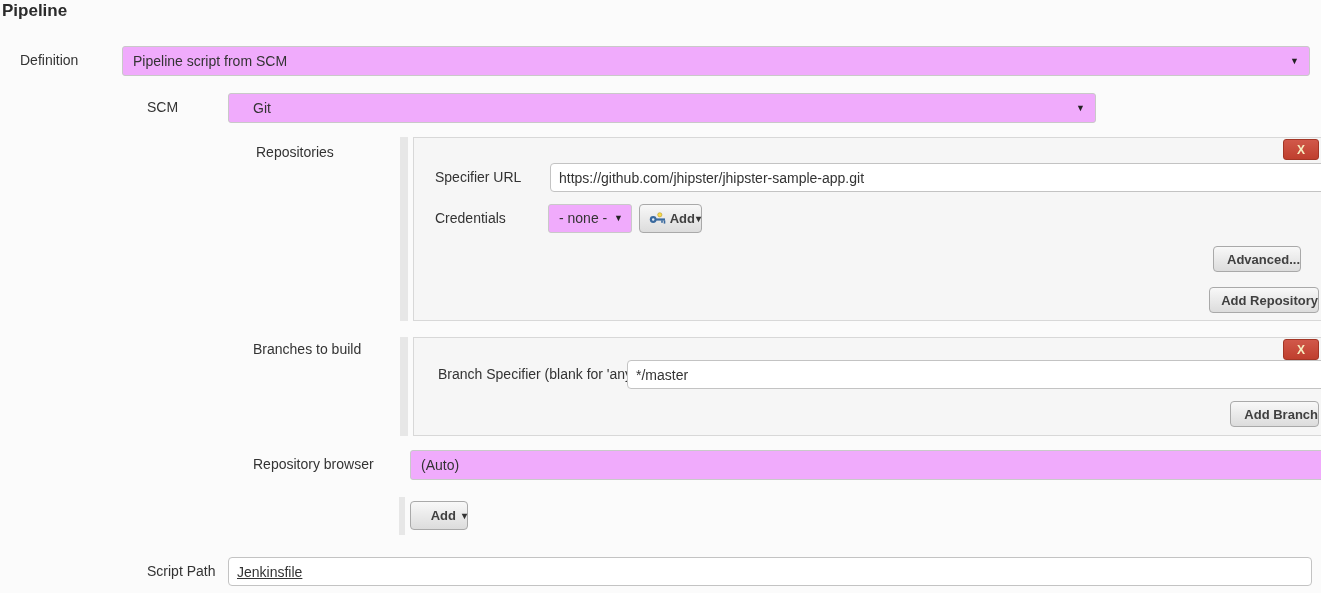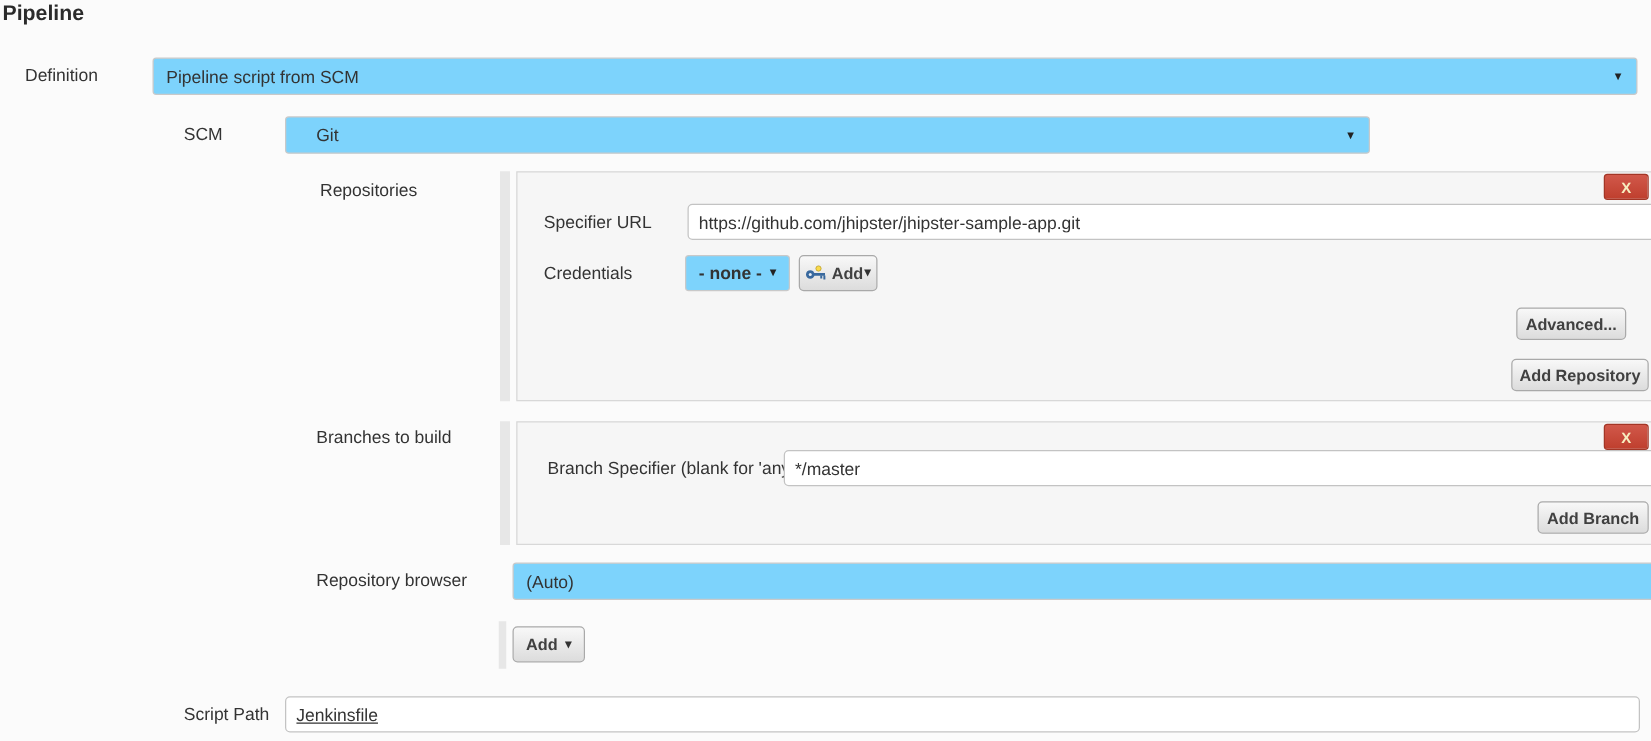--- a/index.html
+++ b/index.html
@@ -5,39 +5,39 @@
   * { margin:0; padding:0; box-sizing:border-box; }
   html,body { background:#fff; }
   #screen {
     position:relative; width:1321px; height:593px; overflow:hidden;
     background:#fbfbfb; font-family:"Liberation Sans", sans-serif; color:#333;
   }
   .abs { position:absolute; }
   .page-title { font-size:17px; font-weight:bold; color:#2b2b2b; }
   .form-label { font-size:14px; color:#333; line-height:29px; white-space:nowrap; }
   .select-box {
-    background:#7dd3fc; border:1px solid #c9c9c9; border-radius:3px;
+    background:#f0abfc; border:1px solid #c9c9c9; border-radius:3px;
     height:30px; line-height:28px; font-size:14px; color:#333;
     padding:0 24px 0 10px; white-space:nowrap; overflow:hidden;
   }
   .select-arrow {
     position:absolute; right:10px; top:0; bottom:0;
     display:flex; align-items:center; font-size:9px; color:#222;
   }
   .text-input {
     background:#fff; border:1px solid #c3c3c3; border-radius:4px;
     height:29px; font-size:14px; color:#333; padding:0 8px;
     font-family:"Liberation Sans", sans-serif; outline:none; display:block; width:100%;
   }
   .panel {
     background:#f6f6f6; border:1px solid #d8d8d8;
   }
   .vbar { background:#e7e7e7; }
   .btn {
-    display:inline-flex; align-items:center; justify-content:center;
+    display:inline-flex; align-items:center; justify-content:flex-end;
     background:linear-gradient(to bottom,#f8f8f8,#dcdcdc);
     border:1px solid #a9a9a9; border-radius:4px;
     font-size:13px; font-weight:bold; color:#404040;
     font-family:"Liberation Sans", sans-serif; cursor:pointer; white-space:nowrap;
   }
   .btn-danger {
     display:flex; align-items:center; justify-content:center;
     background:linear-gradient(to bottom,#d1584a,#bf3f2e);
     border:1px solid #a33626; border-radius:3px;
     font-size:12px; font-weight:bold; color:#f7eec0; cursor:pointer;
@@ -72,21 +72,21 @@
   <button class="abs btn-danger" style="left:1283px; top:139px; width:36px; height:21px;">
     <span>X</span>
   </button>
 
   <div class="abs form-label" style="left:435px; top:163px;">Specifier URL</div>
   <div class="abs" style="left:550px; top:163px; width:790px;">
     <input class="text-input" type="text" value="https://github.com/jhipster/jhipster-sample-app.git" style="">
   </div>
 
   <div class="abs form-label" style="left:435px; top:204px;">Credentials</div>
-  <div class="abs select-box" style="left:548px; top:204px; width:84px; height:29px; line-height:27px; padding-right:20px;font-weight:bold;">
+  <div class="abs select-box" style="left:548px; top:204px; width:84px; height:29px; line-height:27px; padding-right:20px;">
     <span>- none -</span>
     <span class="select-arrow" style="right:8px;">▼</span>
   </div>
   <button class="abs btn" style="left:639px; top:204px; width:63px; height:29px;">
     <span style="display:inline-flex; margin-right:4px;">
       <svg width="17" height="13" viewBox="0 0 17 13" xmlns="http://www.w3.org/2000/svg">
         <circle cx="4.2" cy="7.5" r="3.4" fill="#39699e"></circle>
         <circle cx="4.2" cy="7.5" r="1.2" fill="#e8eef5"></circle>
         <rect x="7" y="6.4" width="9" height="2.2" fill="#39699e"></rect>
         <rect x="12.2" y="8.4" width="1.6" height="2.4" fill="#39699e"></rect>

